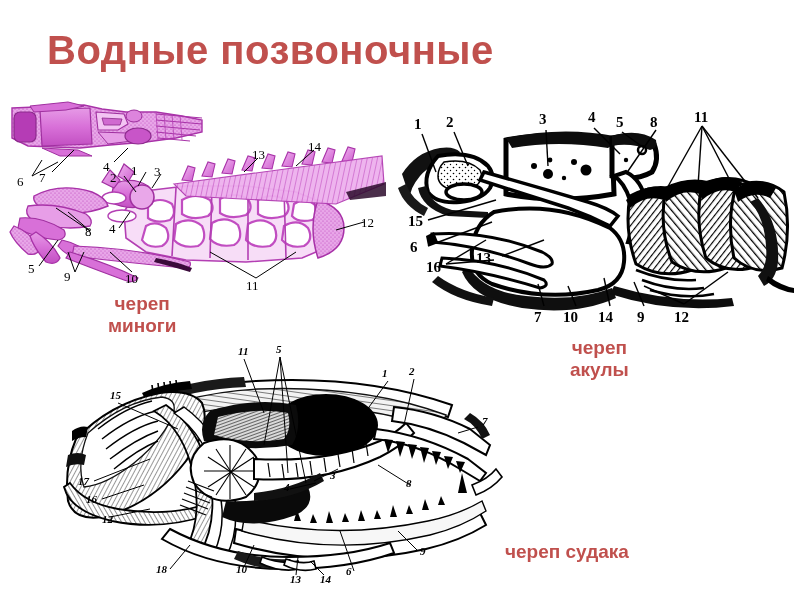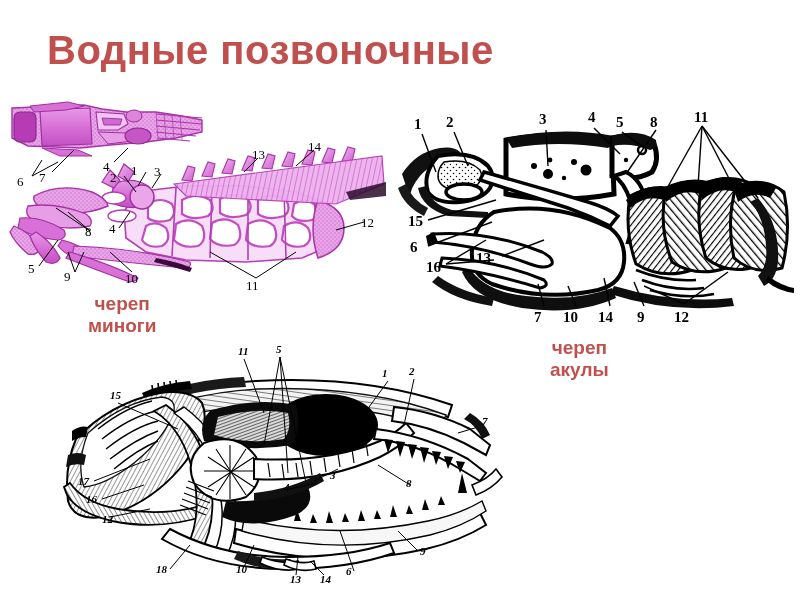--- a/index.html
+++ b/index.html
@@ -32,20 +32,21 @@
     font-family: "Liberation Sans", sans-serif;
   }
   .caption {
     position: absolute;
     color: #c0504d;
     font-weight: bold;
     font-size: 19px;
     line-height: 1.15;
     font-family: "Liberation Sans", sans-serif;
     white-space: pre-line;
+    margin-left: 20px;
   }
   #caption-lamprey { left: 88px; top: 293px; }
   #caption-shark   { left: 550px; top: 337px; }
   #caption-perch   { left: 485px; top: 541px; }
 
   .figure { position: absolute; }
   #fig-lamprey { left: 6px;  top: 100px; width: 380px; height: 195px; }
   #fig-shark   { left: 398px; top: 100px; width: 398px; height: 230px; }
   #fig-perch   { left: 58px;  top: 333px; width: 450px; height: 250px; }
 
@@ -511,14 +512,15 @@
         <text x="232" y="250">13</text>
         <text x="262" y="250">14</text>
         <text x="52" y="66">15</text>
         <text x="28" y="170">16</text>
         <text x="20" y="152">17</text>
         <text x="98" y="240">18</text>
       </g>
     </svg>
   </div>
 
+  <div class="caption" id="caption-perch">череп судака</div>
 
 </div>
 
 </body></html>

